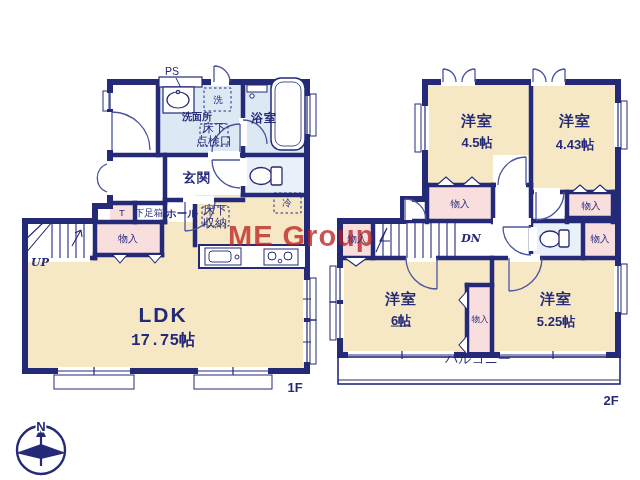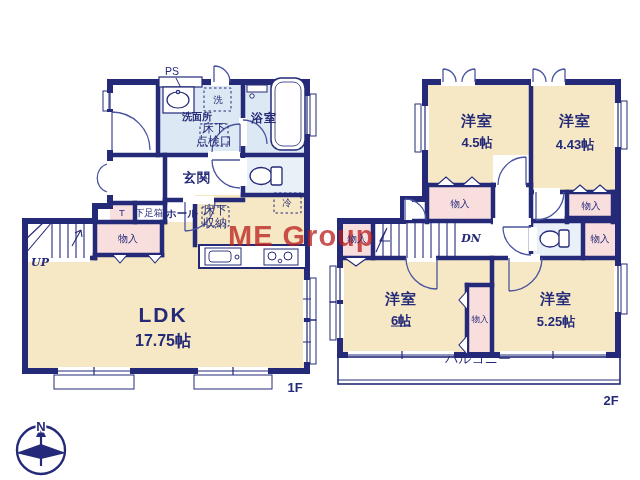--- a/index.html
+++ b/index.html
@@ -9,21 +9,21 @@
   }
   #plan-svg{position:absolute;left:0;top:0;z-index:1;}
   .lbl{
     position:absolute;z-index:10;transform:translate(-50%,-50%);
     color:#242a78;white-space:nowrap;text-align:center;line-height:1.15;
   }
   .lbl span{display:block;}
   .room-name{font-size:15px;font-weight:bold;letter-spacing:1px;}
   .room-size{font-size:13px;font-weight:bold;}
   .big-name{font-size:21px;font-weight:bold;letter-spacing:2px;}
-  .big-size{font-size:16px;font-weight:bold;}
+  .big-size{font-size:16px;font-weight:bold;font-family:Liberation Mono, monospace;}
   .mid{font-size:12px;font-weight:bold;letter-spacing:1px;}
   .small{font-size:9.5px;}
   .tiny{font-size:12px;line-height:1.05;}
   .floor-tag{font-size:13px;font-weight:bold;}
   .stair-dir{font-size:11px;font-style:italic;font-family:"DejaVu Serif","Liberation Serif",serif;font-weight:bold;}
   #watermark{
     position:absolute;z-index:5;left:228px;top:220px;font-size:29px;letter-spacing:1px;
     color:#b91c1c;opacity:0.75;z-index:5;font-weight:bold;
   }
 </style>

